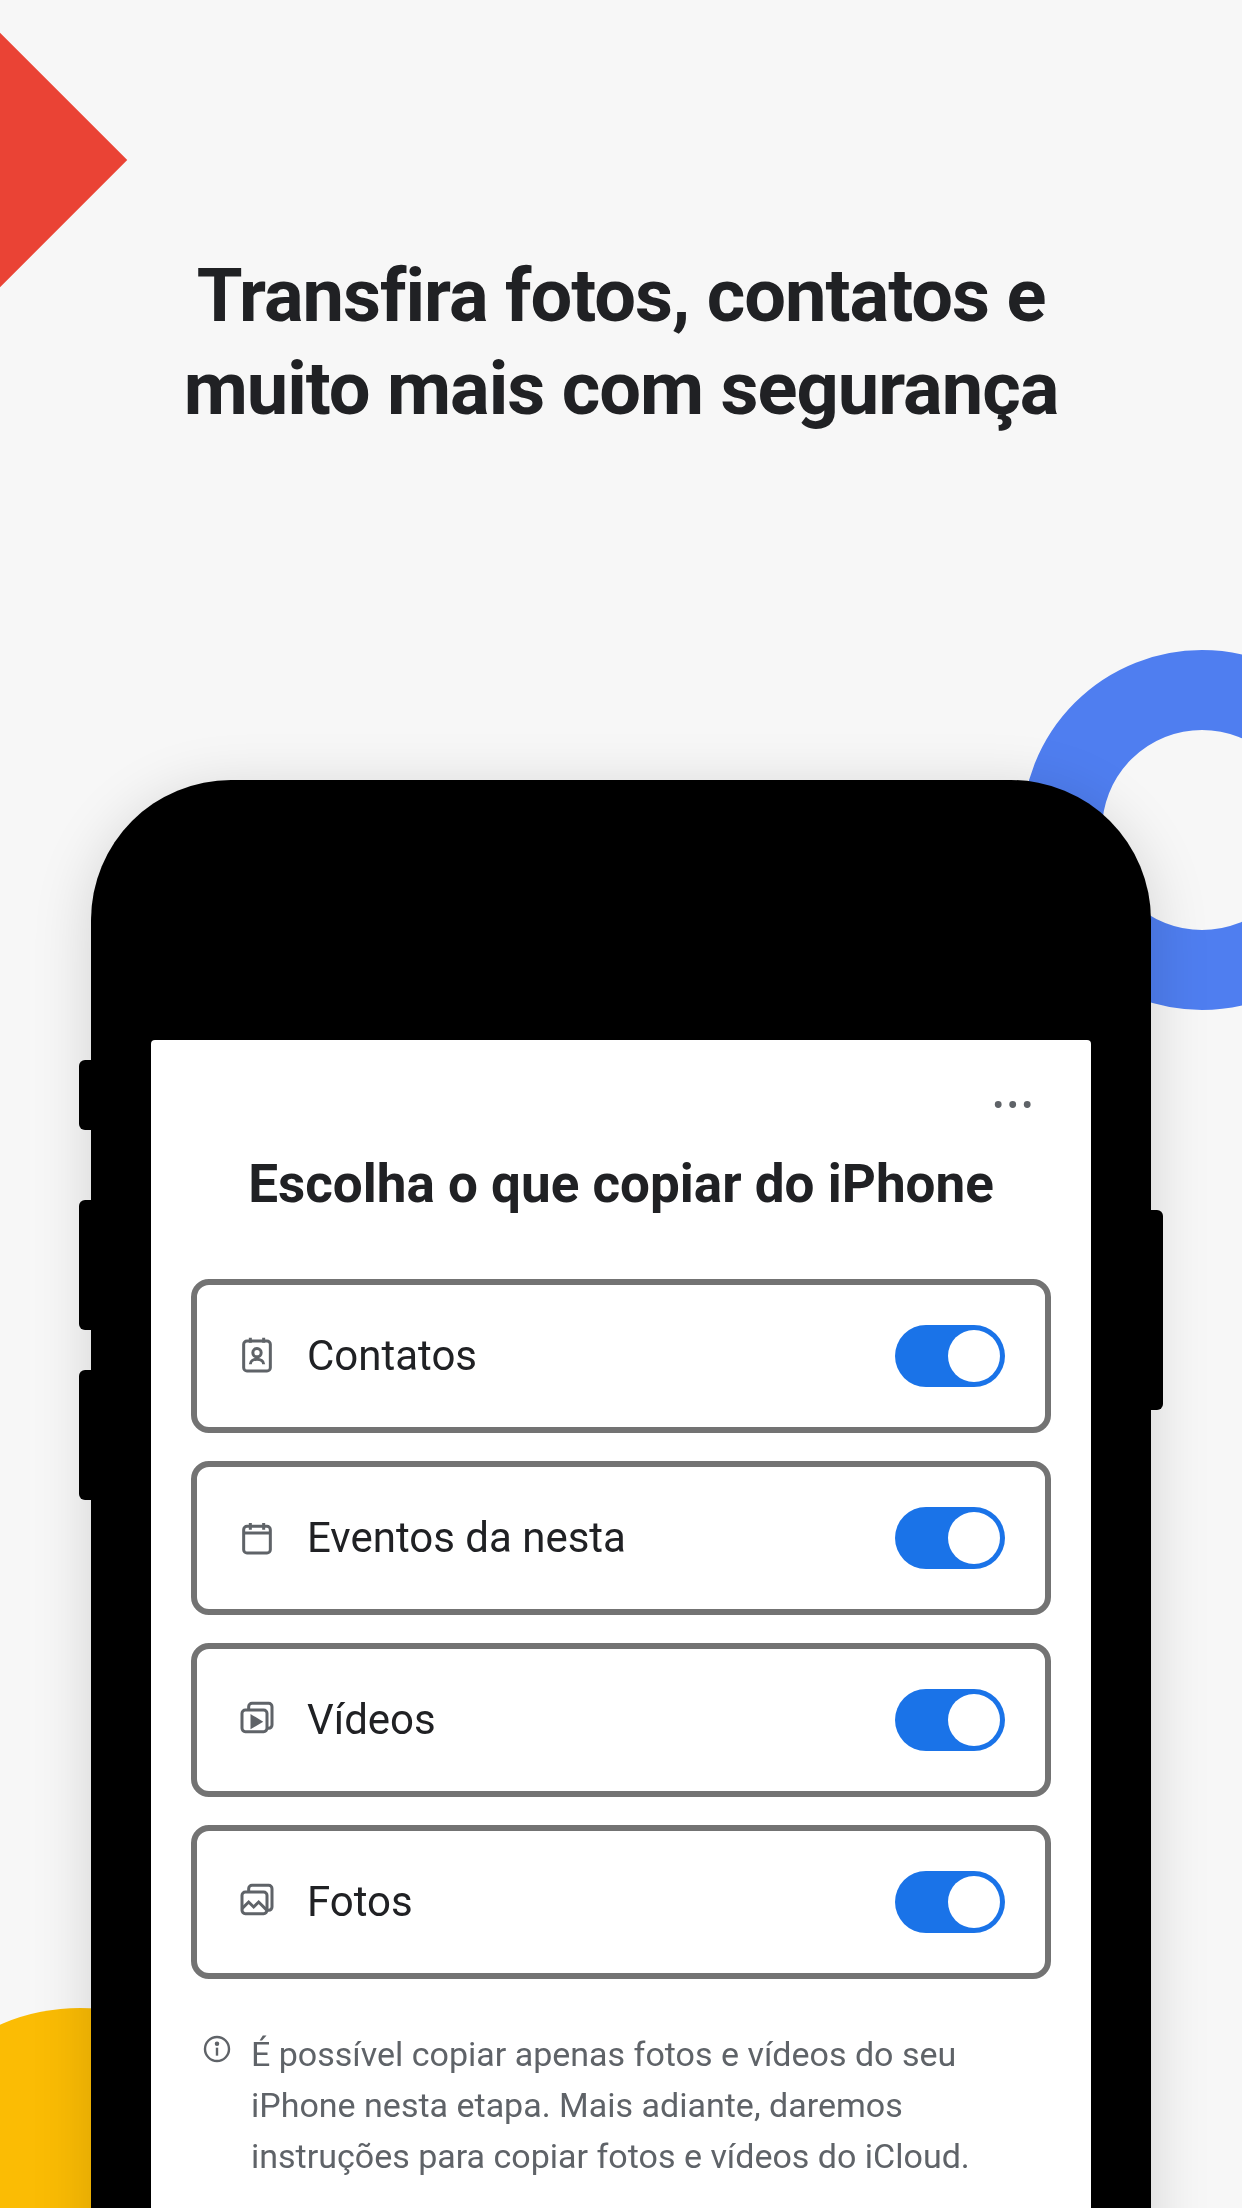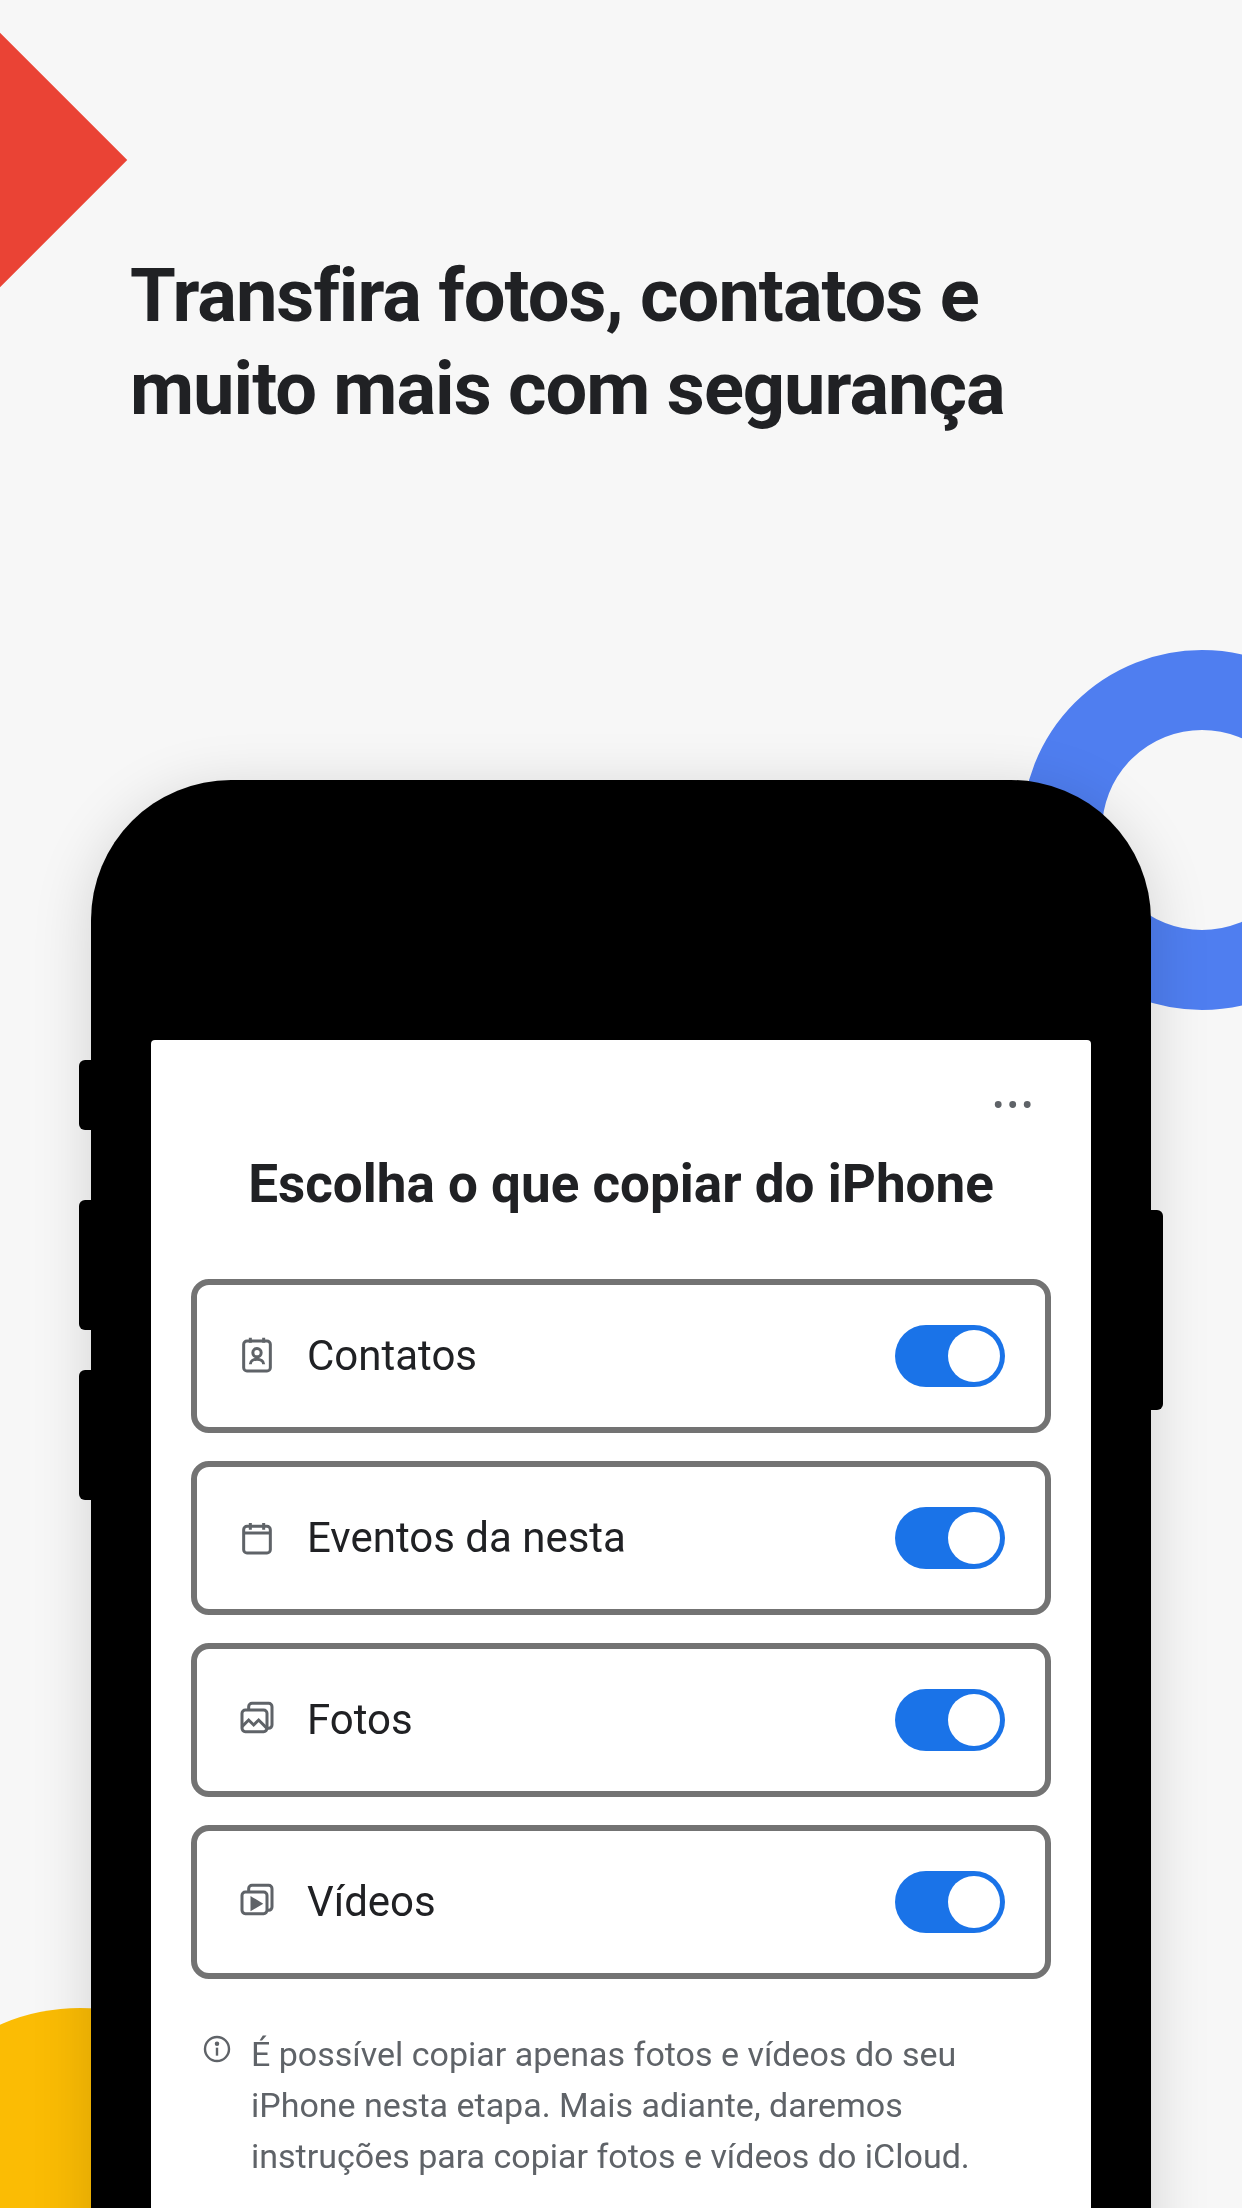--- a/index.html
+++ b/index.html
@@ -37,21 +37,21 @@
       width: 400px;
       height: 400px;
       border-radius: 50%;
       background: #fbbc04;
     }
     .headline {
       position: absolute;
       top: 250px;
       left: 0;
       right: 0;
-      text-align: left;
+      text-align: center;
       font-size: 74px;
       line-height: 1.25;
       color: #202124;
       padding: 0 130px;
       letter-spacing: -1px;
     }
     .phone {
       position: absolute;
       top: 780px;
       left: 50%;
@@ -209,36 +209,36 @@
       </span>
       <span class="card-label">Eventos da nesta</span>
       <span class="toggle"></span>
     </div>
 
     <div class="card">
       <span class="card-icon">
         <svg viewBox="0 0 24 24" fill="none" stroke="currentColor" stroke-width="1.8">
           <rect x="3" y="6" width="15" height="13" rx="2"></rect>
           <path d="M7 6V4a2 2 0 0 1 2-2h10a2 2 0 0 1 2 2v11a2 2 0 0 1-2 2h-1"></path>
-          <path d="M3 16l4-4 3 3 3-3 5 5"></path>
-        </svg>
-      </span>
-      <span class="card-label">Fotos</span>
+          <path d="M9 10l5 3-5 3v-6z" fill="currentColor"></path>
+        </svg>
+      </span>
+      <span class="card-label">Vídeos</span>
       <span class="toggle"></span>
     </div>
 
     <div class="card">
       <span class="card-icon">
         <svg viewBox="0 0 24 24" fill="none" stroke="currentColor" stroke-width="1.8">
           <rect x="3" y="6" width="15" height="13" rx="2"></rect>
           <path d="M7 6V4a2 2 0 0 1 2-2h10a2 2 0 0 1 2 2v11a2 2 0 0 1-2 2h-1"></path>
-          <path d="M9 10l5 3-5 3v-6z" fill="currentColor"></path>
-        </svg>
-      </span>
-      <span class="card-label">Vídeos</span>
+          <path d="M3 16l4-4 3 3 3-3 5 5"></path>
+        </svg>
+      </span>
+      <span class="card-label">Fotos</span>
       <span class="toggle"></span>
     </div>
 
     <div class="info-row">
       <span class="info-icon">
         <svg viewBox="0 0 24 24" fill="none" stroke="currentColor" stroke-width="1.8">
           <circle cx="12" cy="12" r="9"></circle>
           <line x1="12" y1="11" x2="12" y2="17"></line>
           <circle cx="12" cy="8" r="0.8" fill="currentColor"></circle>
         </svg>

